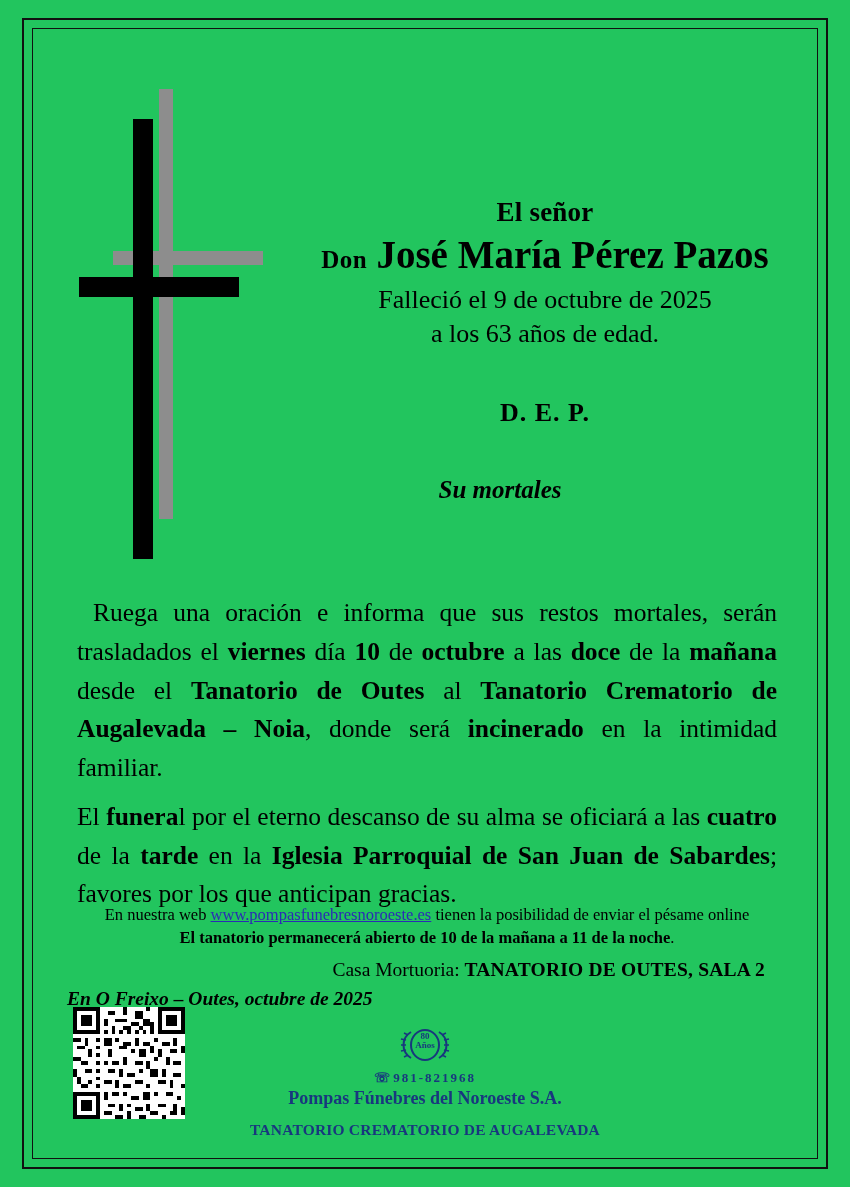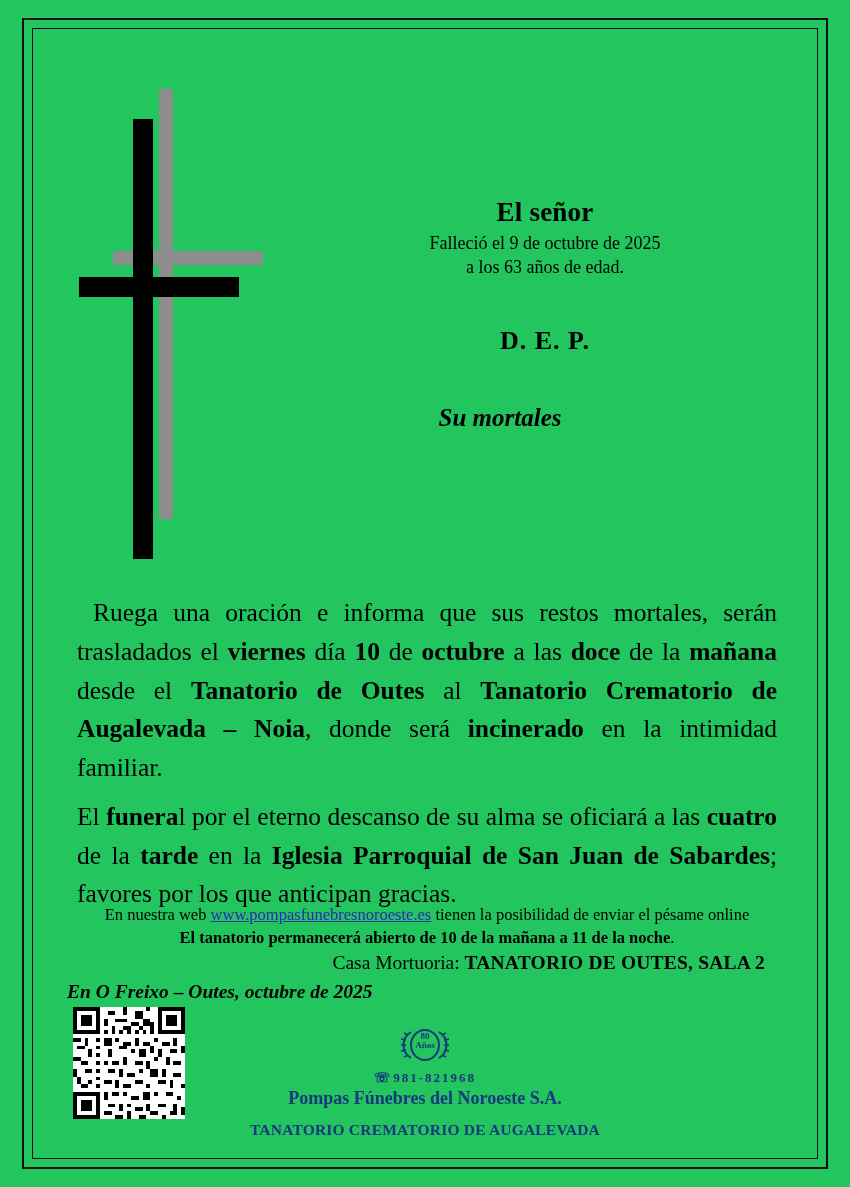--- a/index.html
+++ b/index.html
@@ -106,21 +106,21 @@
     font-size: 25px;
     font-weight: bold;
     letter-spacing: 0.5px;
   }
   .name-line .name {
     font-size: 39px;
     font-weight: bold;
   }
   .death-line,
   .age-line {
-    font-size: 18px;
+    font-size: 26px;
     line-height: 1.32;
   }
   .dep {
     font-size: 26px;
     font-weight: bold;
     letter-spacing: 1px;
     margin-top: 46px;
   }
   .family {
     font-size: 25px;
@@ -173,21 +173,21 @@
     font-size: 16.5px;
     font-weight: bold;
     text-align: center;
     line-height: 1.45;
   }
   .note-open .tail { font-weight: normal; }
   .mortuary {
     font-size: 19.5px;
     text-align: right;
     padding-right: 22px;
-    margin-top: 0;
+    margin-top: 7px;
     line-height: 1.35;
   }
   .mortuary .lead { font-weight: normal; }
   .mortuary .place { font-weight: bold; letter-spacing: 0.2px; }
   .place-date {
     font-size: 19.5px;
     font-weight: bold;
     font-style: italic;
     text-align: left;
     padding-right: 22px;
@@ -264,20 +264,24 @@
 
       <div class="cross">
         <div class="shadow-v"></div>
         <div class="shadow-h"></div>
         <div class="bar-v"></div>
         <div class="bar-h"></div>
       </div>
 
       <div class="header-block">
         <div class="senor">El señor</div>
+        <div class="name-line">
+          <span class="don">Don</span>
+          <span class="name">José María Pérez Pazos</span>
+        </div>
         <div class="death-line">Falleció el 9 de octubre de 2025</div>
         <div class="age-line">a los 63 años de edad.</div>
         <div class="dep">D. E. P.</div>
         <div class="family">Su mortales</div>
       </div>
 
       <div class="body-text">
         <p class="para1">
           <span class="indent"></span><span>Ruega una oración e informa que sus restos mortales, serán trasladados el </span><b>viernes</b><span> día </span><b>10</b><span> de </span><b>octubre</b><span> a las </span><b>doce</b><span> de la </span><b>mañana</b><span> desde el </span><b>Tanatorio de Outes</b><span> al </span><b>Tanatorio Crematorio de Augalevada – Noia</b><span>, donde será </span><b>incinerado</b><span> en la intimidad familiar.</span>
         </p>

